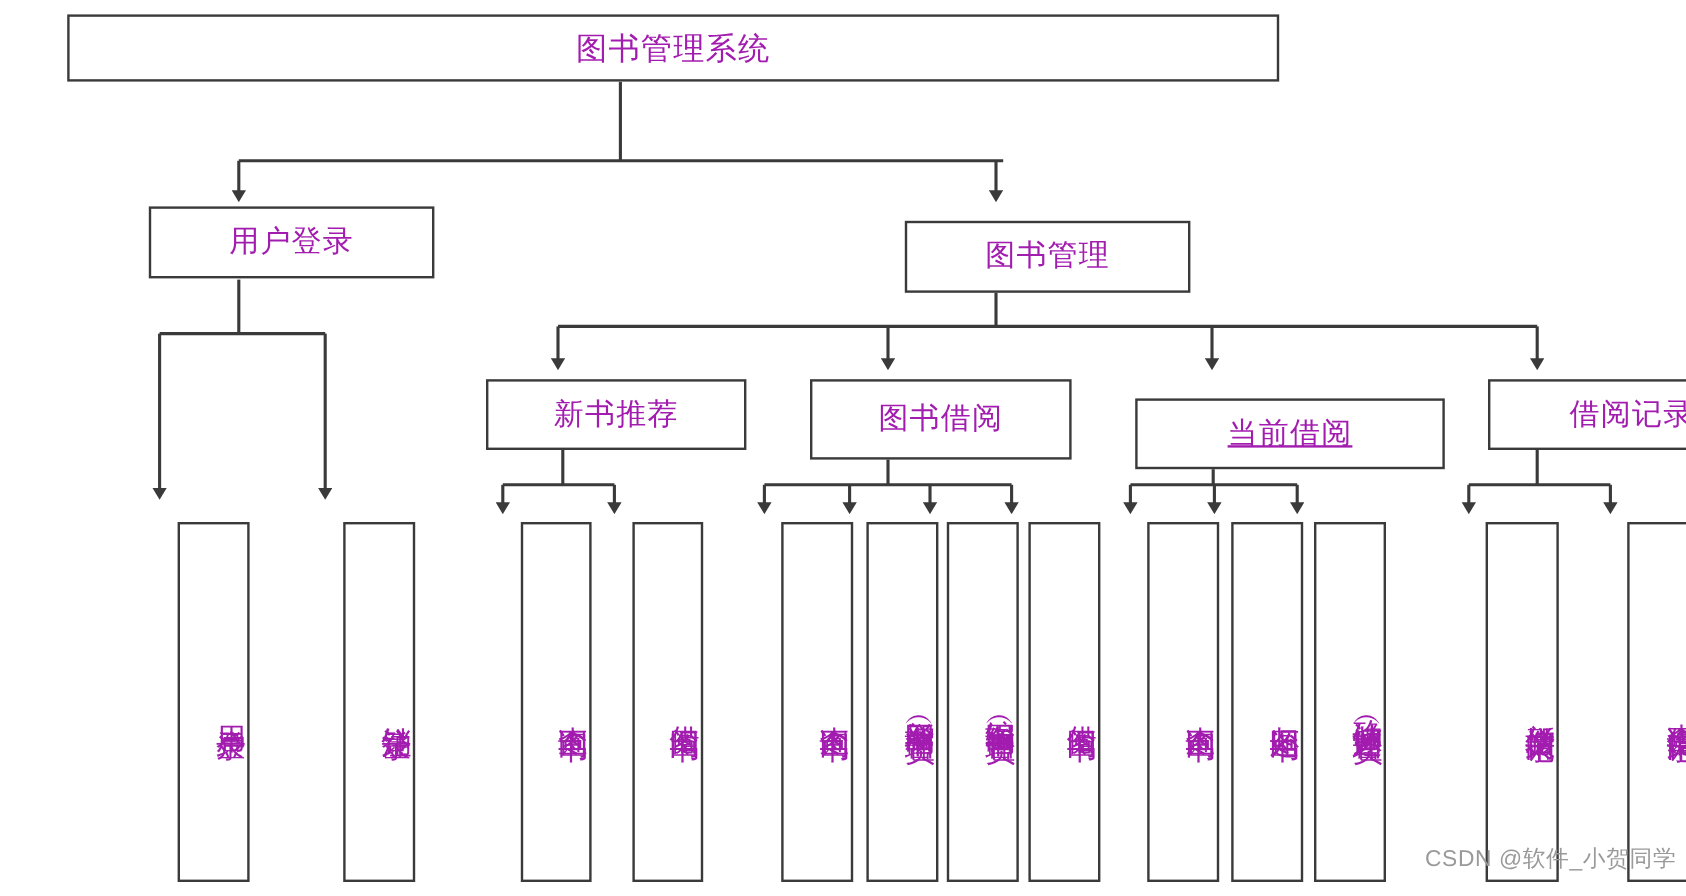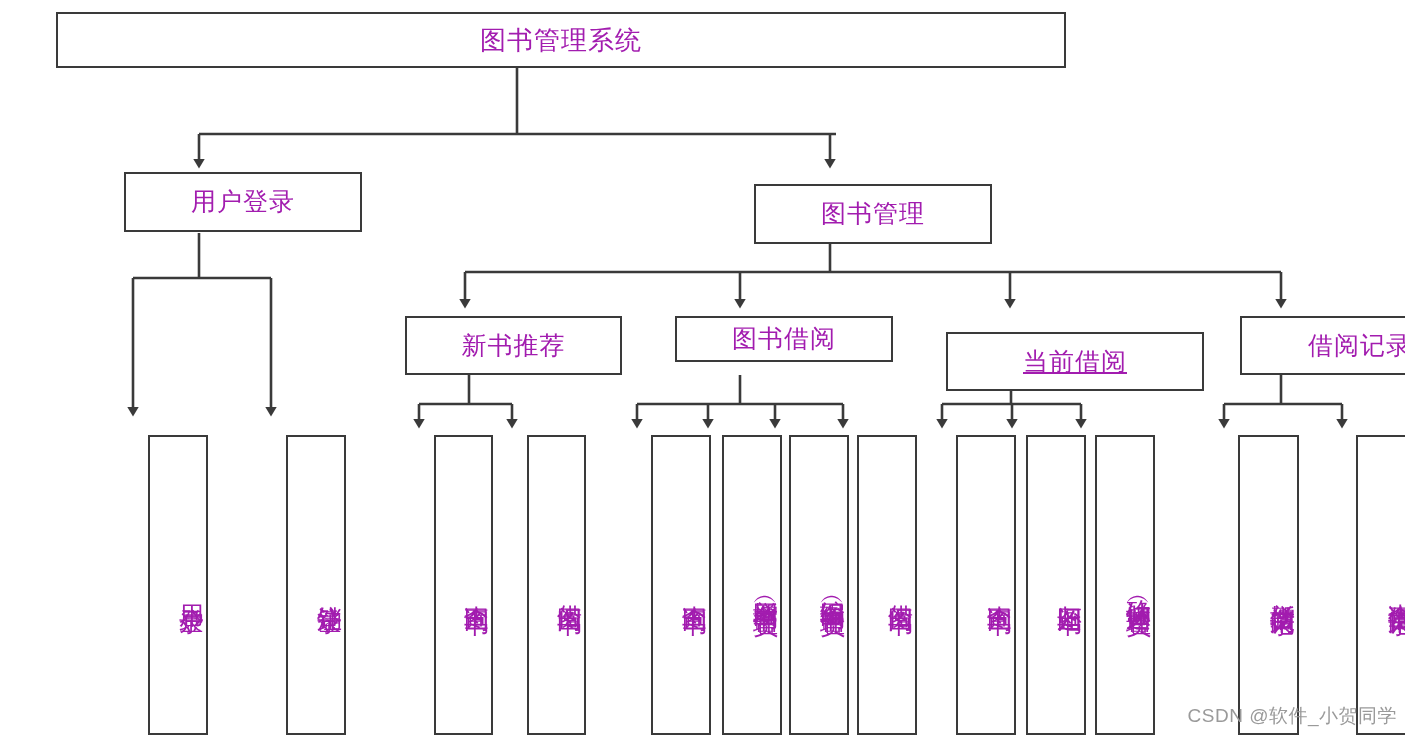--- a/index.html
+++ b/index.html
@@ -128,21 +128,21 @@
   <div class="node horizontal" style="left:80px; top:172px; width:238px; height:60px;">
     <span>用户登录</span>
   </div>
   <div class="node horizontal" style="left:710px; top:184px; width:238px; height:60px;">
     <span>图书管理</span>
   </div>
 
   <div class="node horizontal" style="left:361px; top:316px; width:217px; height:59px;">
     <span>新书推荐</span>
   </div>
-  <div class="node horizontal" style="left:631px; top:316px; width:218px; height:46px;">
+  <div class="node horizontal" style="left:631px; top:316px; width:218px; height:67px;">
     <span>图书借阅</span>
   </div>
   <div class="node horizontal" style="left:902px; top:332px; width:258px; height:59px;text-decoration:underline;">
     <span>当前借阅</span>
   </div>
   <div class="node horizontal" style="left:1196px; top:316px; width:192px; height:59px;padding-left:48px;">
     <span>借阅记录</span>
   </div>
 
   <div class="node vertical" style="left:104px; top:435px; width:60px; height:300px;">

